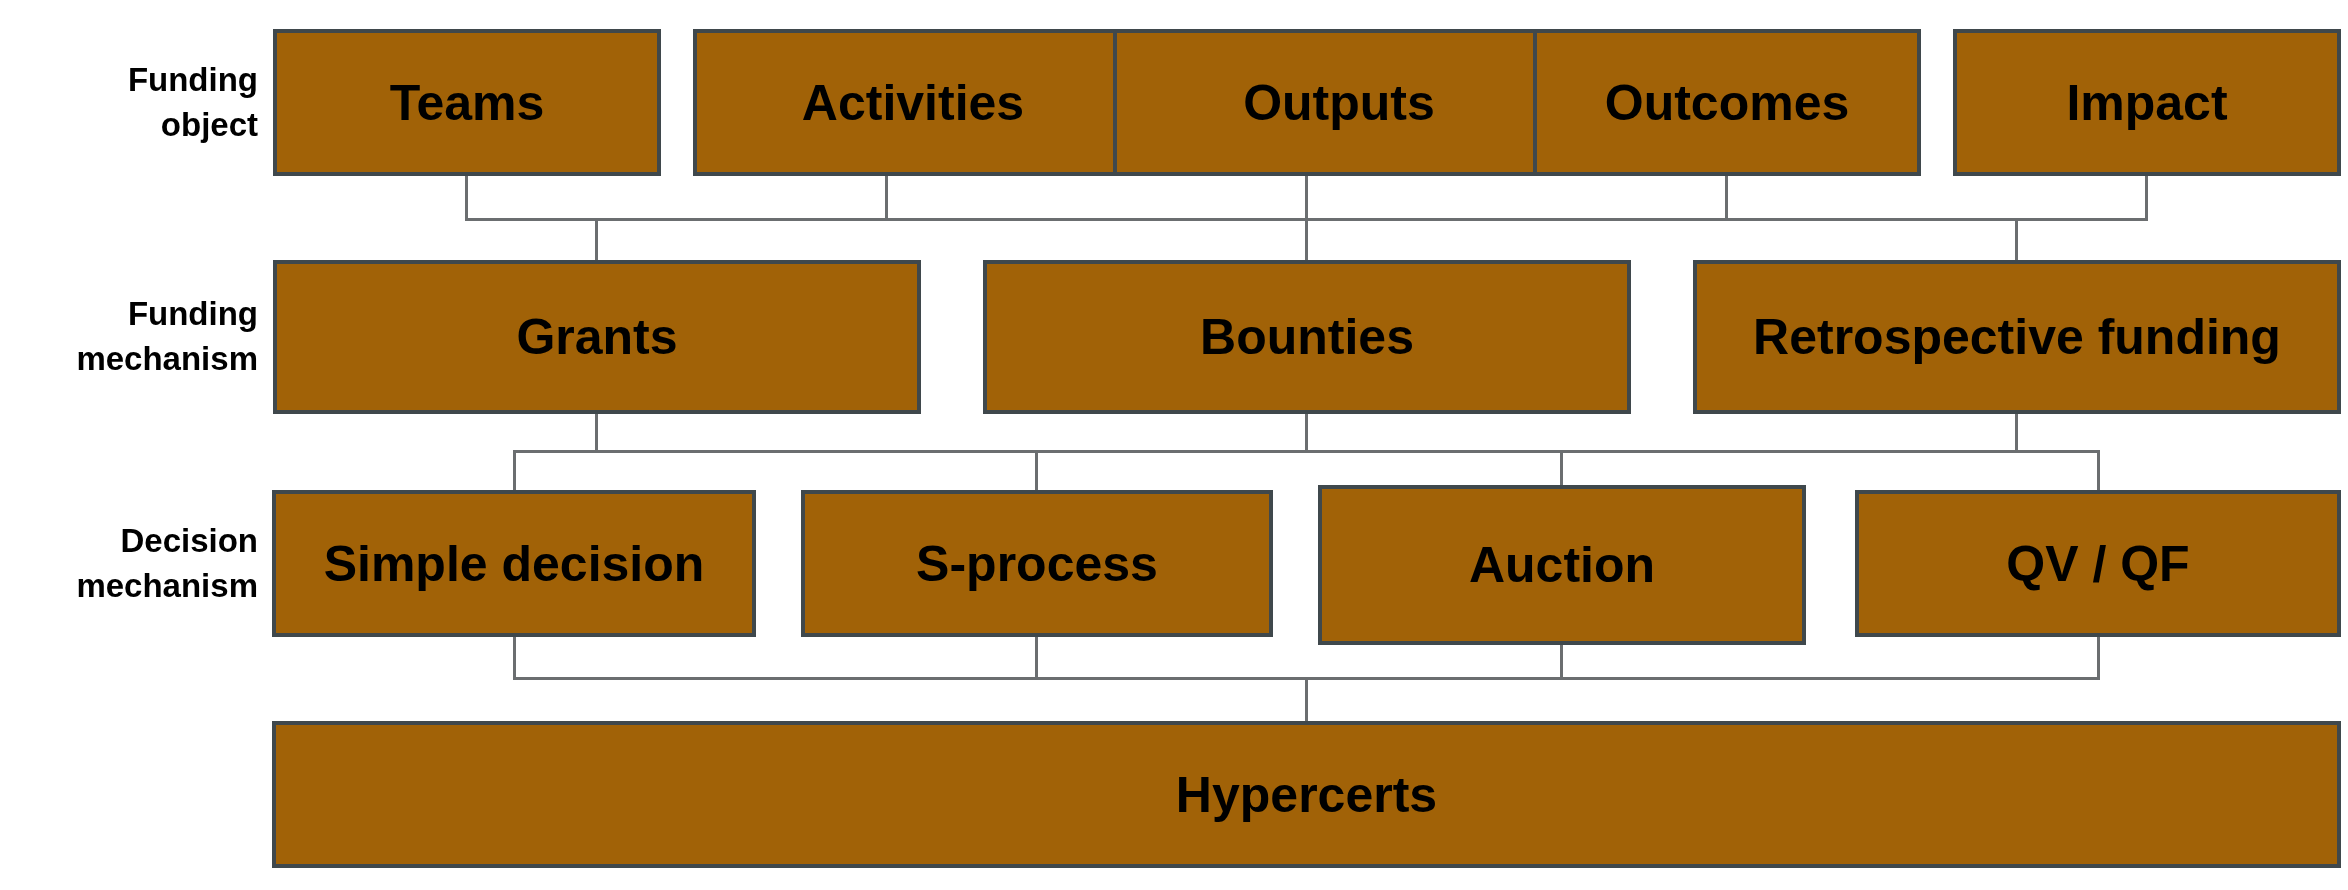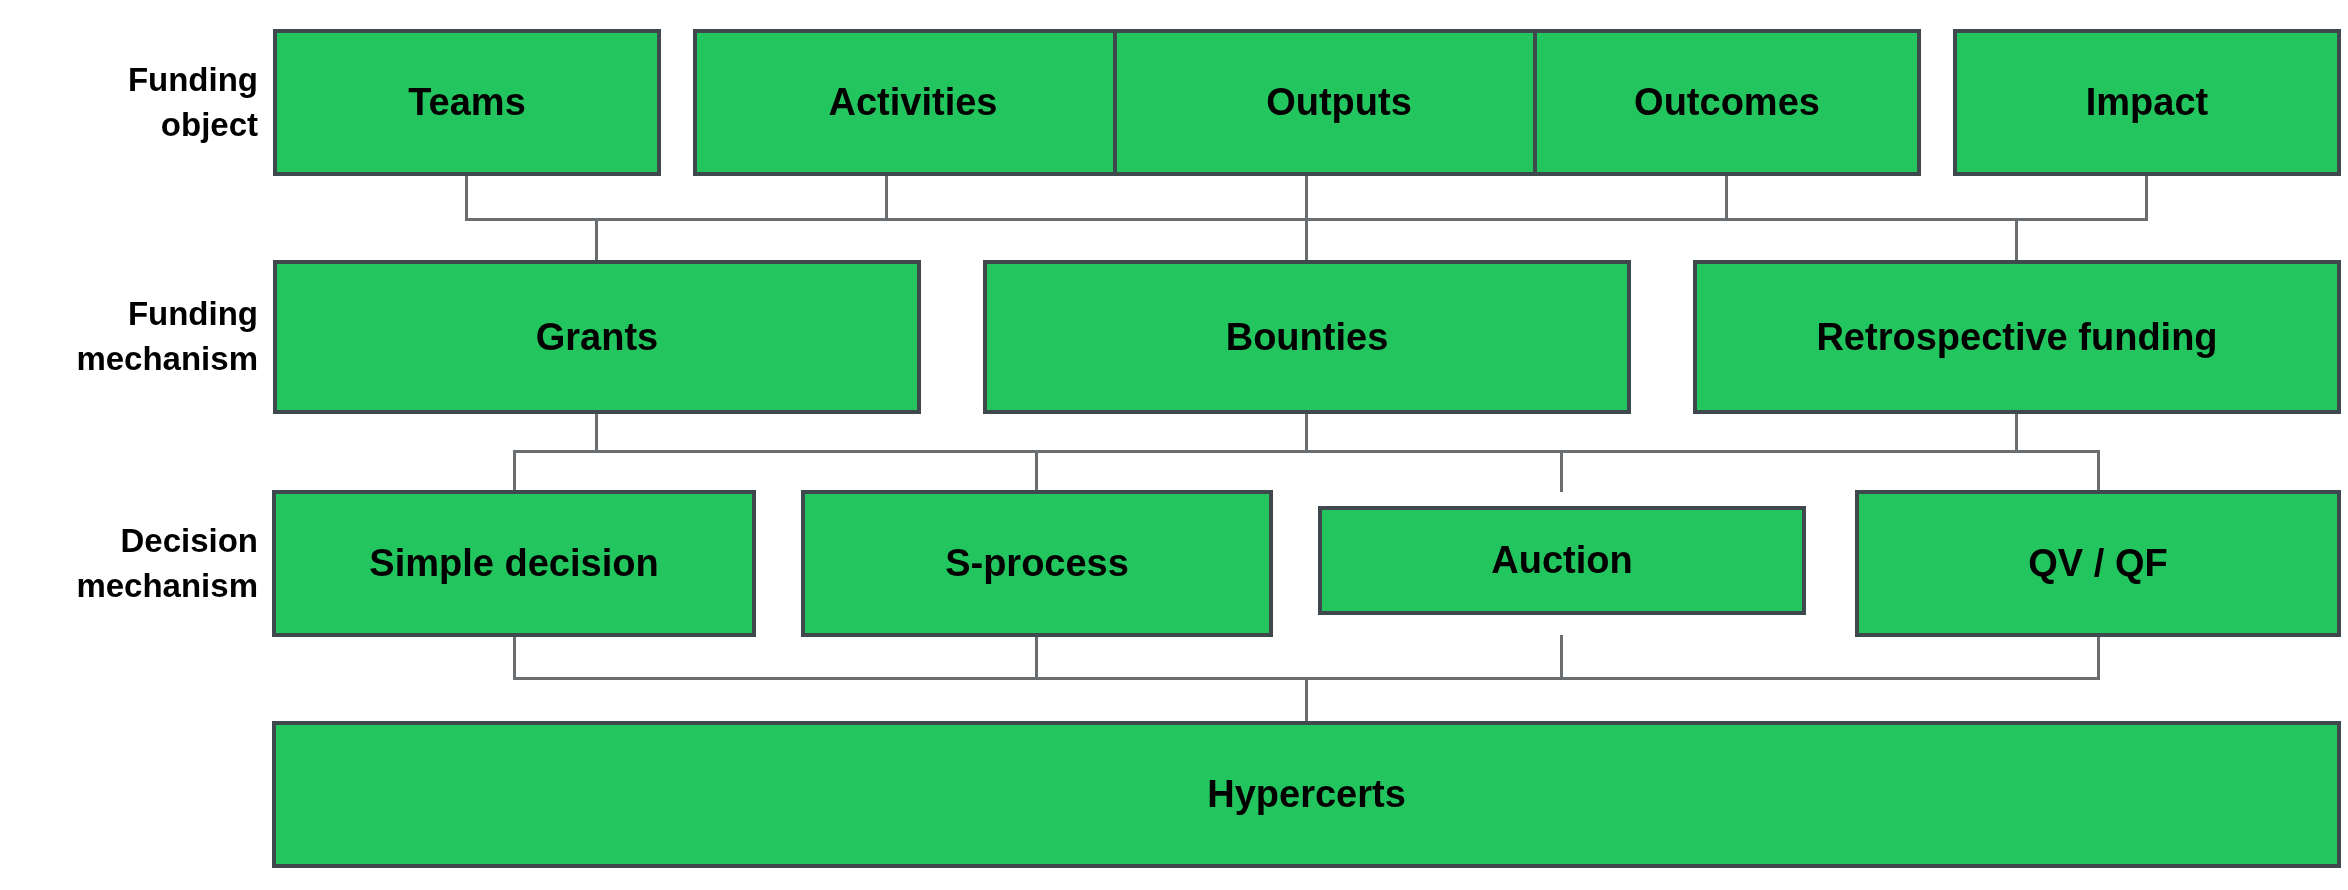--- a/index.html
+++ b/index.html
@@ -7,27 +7,27 @@
     position: relative;
     width: 2348px;
     height: 890px;
     background: #ffffff;
     font-family: Liberation Sans, sans-serif;
     overflow: hidden;
   }
   .box {
     position: absolute;
     box-sizing: border-box;
-    background: #22c55e;
+    background: #a16207;
     border: 4px solid #3f484c;
     display: flex;
     align-items: center;
     justify-content: center;
     font-weight: bold;
-    font-size: 38px;
+    font-size: 50px;
     color: #000000;
     z-index: 2;
   }
   .row-label {
     position: absolute;
     left: 26px;
     width: 232px;
     text-align: right;
     font-weight: bold;
     font-size: 33px;
@@ -58,21 +58,21 @@
   <div class="box" style="left:1113px;top:29px;width:452px;height:147px">Outputs</div>
   <div class="box" style="left:1533px;top:29px;width:388px;height:147px">Outcomes</div>
   <div class="box" style="left:1953px;top:29px;width:388px;height:147px">Impact</div>
 
   <div class="box" style="left:273px;top:260px;width:648px;height:154px">Grants</div>
   <div class="box" style="left:983px;top:260px;width:648px;height:154px">Bounties</div>
   <div class="box" style="left:1693px;top:260px;width:648px;height:154px">Retrospective funding</div>
 
   <div class="box" style="left:272px;top:490px;width:484px;height:147px">Simple decision</div>
   <div class="box" style="left:801px;top:490px;width:472px;height:147px">S-process</div>
-  <div class="box" style="left:1318px;top:506px;width:488px;height:109px">Auction</div>
+  <div class="box" style="left:1318px;top:485px;width:488px;height:160px">Auction</div>
   <div class="box" style="left:1855px;top:490px;width:486px;height:147px">QV / QF</div>
 
   <div class="box" style="left:272px;top:721px;width:2069px;height:147px">Hypercerts</div>
 
   <div class="line line-v" style="left:465px;top:176px;height:45px"></div>
   <div class="line line-v" style="left:885px;top:176px;height:45px"></div>
   <div class="line line-v" style="left:1305px;top:176px;height:45px"></div>
   <div class="line line-v" style="left:1725px;top:176px;height:45px"></div>
   <div class="line line-v" style="left:2145px;top:176px;height:45px"></div>
 

